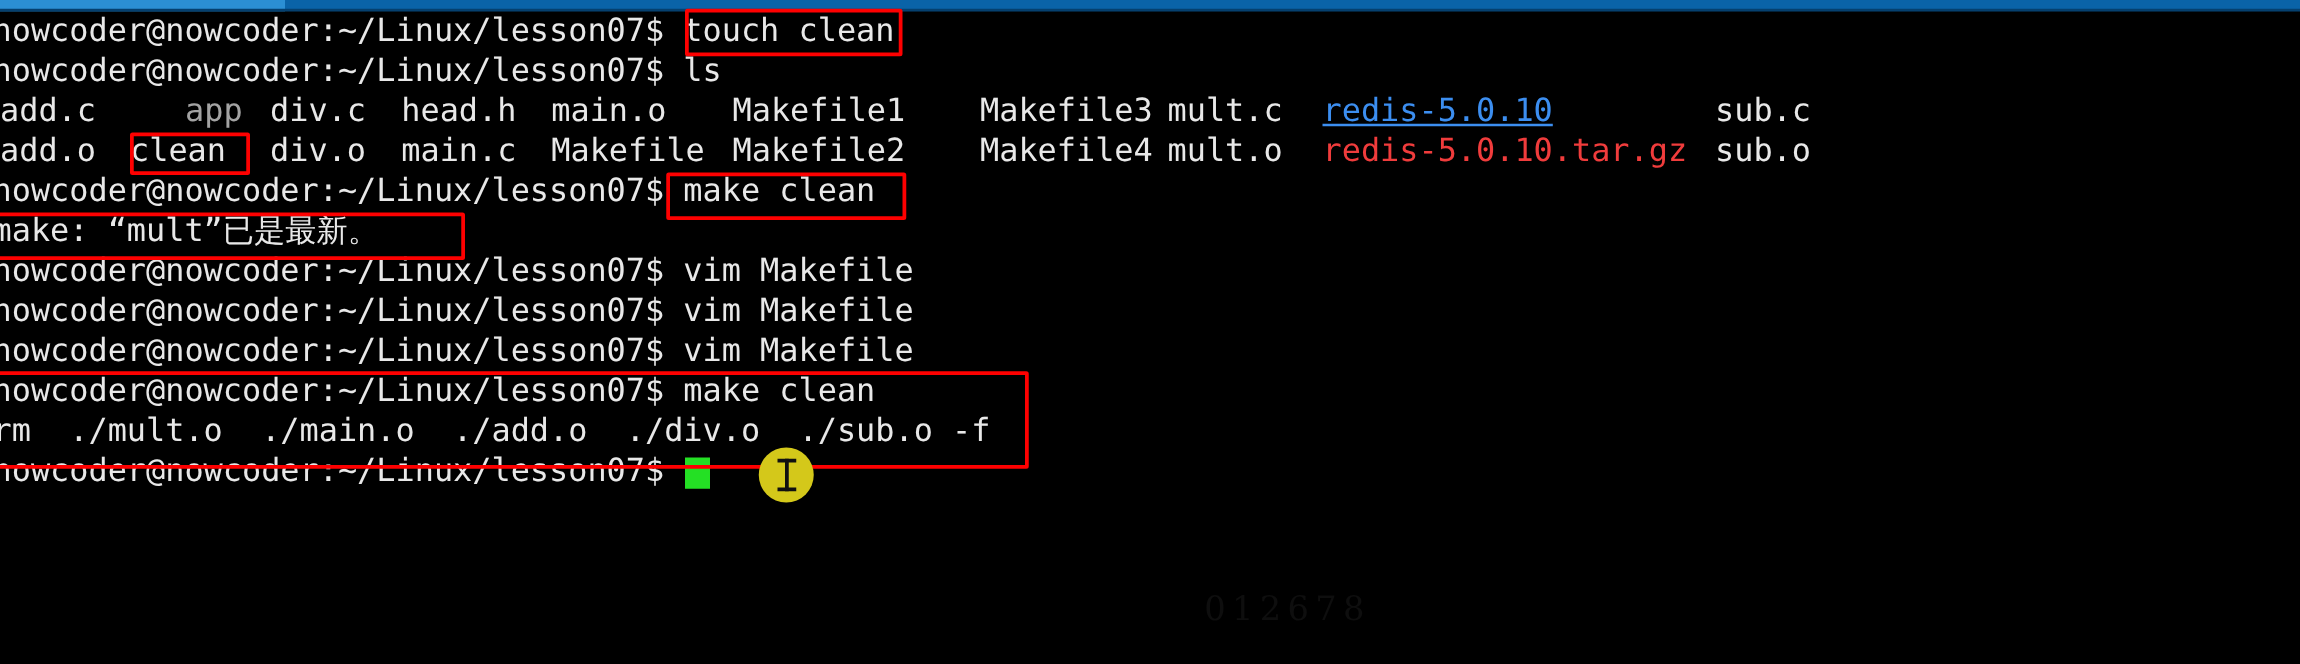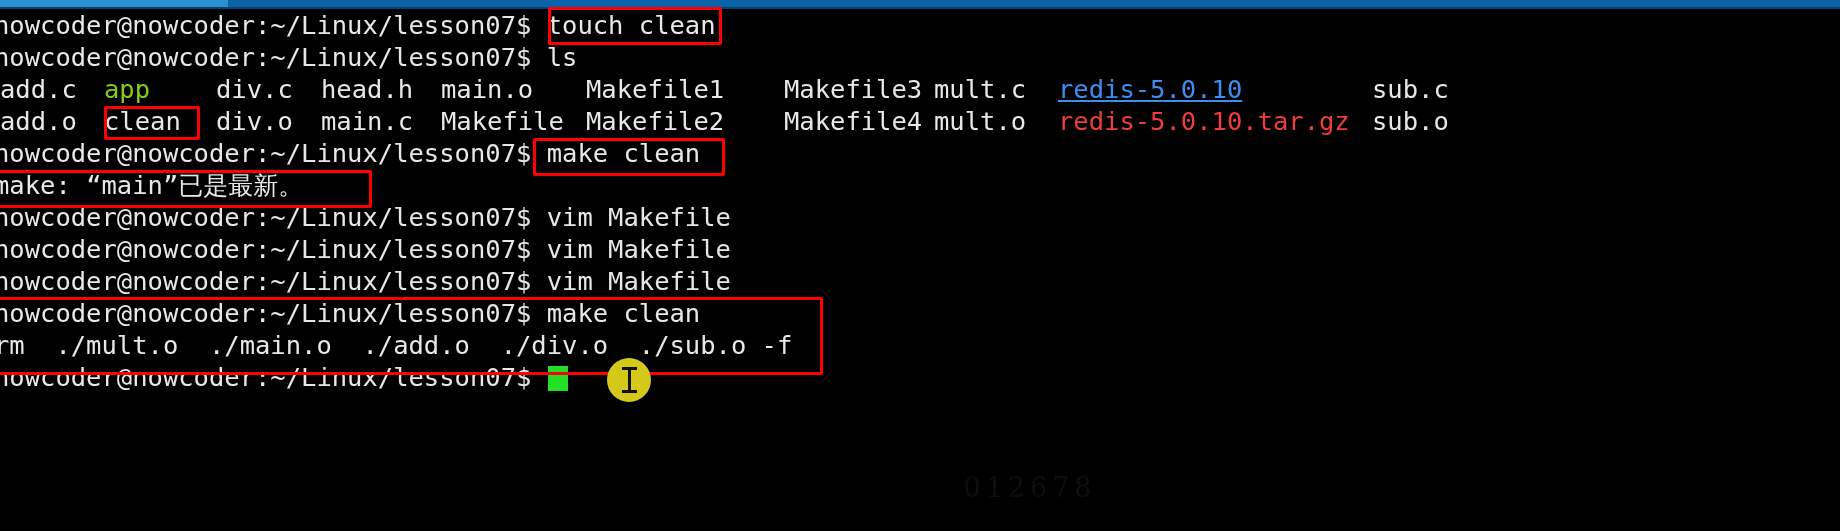--- a/index.html
+++ b/index.html
@@ -55,21 +55,21 @@
     height: 32px;
     line-height: 32px;
     white-space: pre;
     font-size: 25.5px;
     letter-spacing: 0px;
     color: #e6e6e6;
     font-family: "DejaVu Sans Mono", "Liberation Mono", monospace;
   }
   .seg { white-space: pre; }
   .c-white { color: #e8e8e8; }
-  .c-green { color: #84cc16; }
+  .c-green { color: #a3a3a3; margin-left: 44px; }
   .c-blue  { color: #3c8ef0; text-decoration: underline; }
   .c-red   { color: #f03c3c; }
 
   
   .cjk {
     font-family: Liberation Sans, sans-serif;
     font-size: 25px;
   }
 
   
@@ -141,21 +141,21 @@
     <div class="line" style="top:0px;"><span class="seg c-white">nowcoder@nowcoder:~/Linux/lesson07$ </span><span class="seg c-white">touch clean</span></div>
 
     <div class="line" style="top:32px;"><span class="seg c-white">nowcoder@nowcoder:~/Linux/lesson07$ </span><span class="seg c-white">ls</span></div>
 
     <div class="line" style="top:64px;"><span class="seg c-white" style="position:absolute;left:6px;">add.c</span><span class="seg c-green" style="position:absolute;left:110px;">app</span><span class="seg c-white" style="position:absolute;left:222px;">div.c</span><span class="seg c-white" style="position:absolute;left:327px;">head.h</span><span class="seg c-white" style="position:absolute;left:447px;">main.o</span><span class="seg c-white" style="position:absolute;left:592px;">Makefile1</span><span class="seg c-white" style="position:absolute;left:790px;">Makefile3</span><span class="seg c-white" style="position:absolute;left:940px;">mult.c</span><span class="seg c-blue" style="position:absolute;left:1064px;">redis-5.0.10</span><span class="seg c-white" style="position:absolute;left:1378px;">sub.c</span></div>
 
     <div class="line" style="top:96px;"><span class="seg c-white" style="position:absolute;left:6px;">add.o</span><span class="seg c-white" style="position:absolute;left:110px;">clean</span><span class="seg c-white" style="position:absolute;left:222px;">div.o</span><span class="seg c-white" style="position:absolute;left:327px;">main.c</span><span class="seg c-white" style="position:absolute;left:447px;">Makefile</span><span class="seg c-white" style="position:absolute;left:592px;">Makefile2</span><span class="seg c-white" style="position:absolute;left:790px;">Makefile4</span><span class="seg c-white" style="position:absolute;left:940px;">mult.o</span><span class="seg c-red" style="position:absolute;left:1064px;">redis-5.0.10.tar.gz</span><span class="seg c-white" style="position:absolute;left:1378px;">sub.o</span></div>
 
     <div class="line" style="top:128px;"><span class="seg c-white">nowcoder@nowcoder:~/Linux/lesson07$ </span><span class="seg c-white">make clean</span></div>
 
-    <div class="line" style="top:160px;"><span class="seg c-white">make: </span><span class="seg c-white">“main”</span><span class="seg c-white cjk">已是最新。</span></div>
+    <div class="line" style="top:160px;"><span class="seg c-white">make: </span><span class="seg c-white">“mult”</span><span class="seg c-white cjk">已是最新。</span></div>
 
     <div class="line" style="top:192px;"><span class="seg c-white">nowcoder@nowcoder:~/Linux/lesson07$ </span><span class="seg c-white">vim Makefile</span></div>
     <div class="line" style="top:224px;"><span class="seg c-white">nowcoder@nowcoder:~/Linux/lesson07$ </span><span class="seg c-white">vim Makefile</span></div>
     <div class="line" style="top:256px;"><span class="seg c-white">nowcoder@nowcoder:~/Linux/lesson07$ </span><span class="seg c-white">vim Makefile</span></div>
 
     <div class="line" style="top:288px;"><span class="seg c-white">nowcoder@nowcoder:~/Linux/lesson07$ </span><span class="seg c-white">make clean</span></div>
 
     <div class="line" style="top:320px;"><span class="seg c-white">rm  ./mult.o  ./main.o  ./add.o  ./div.o  ./sub.o -f</span></div>
 
     <div class="line" style="top:352px;"><span class="seg c-white">nowcoder@nowcoder:~/Linux/lesson07$ </span></div>

